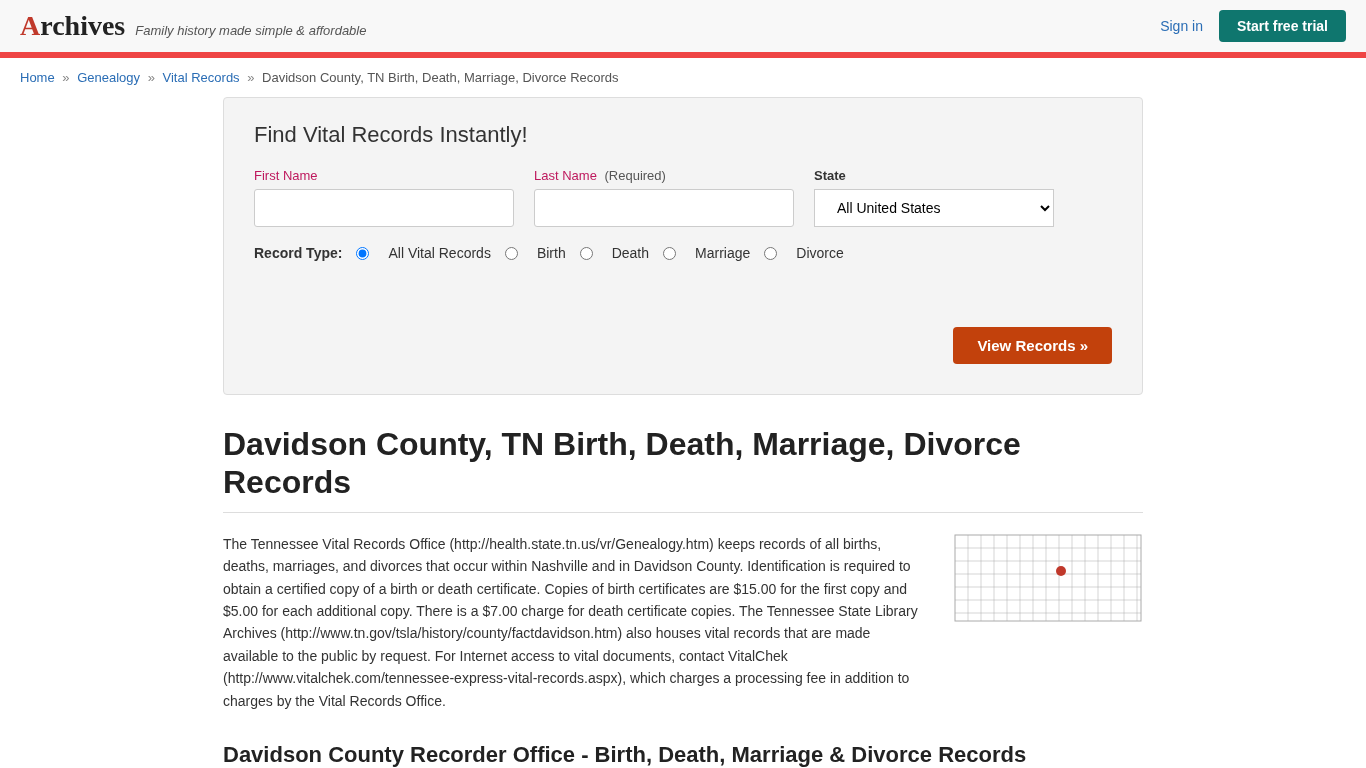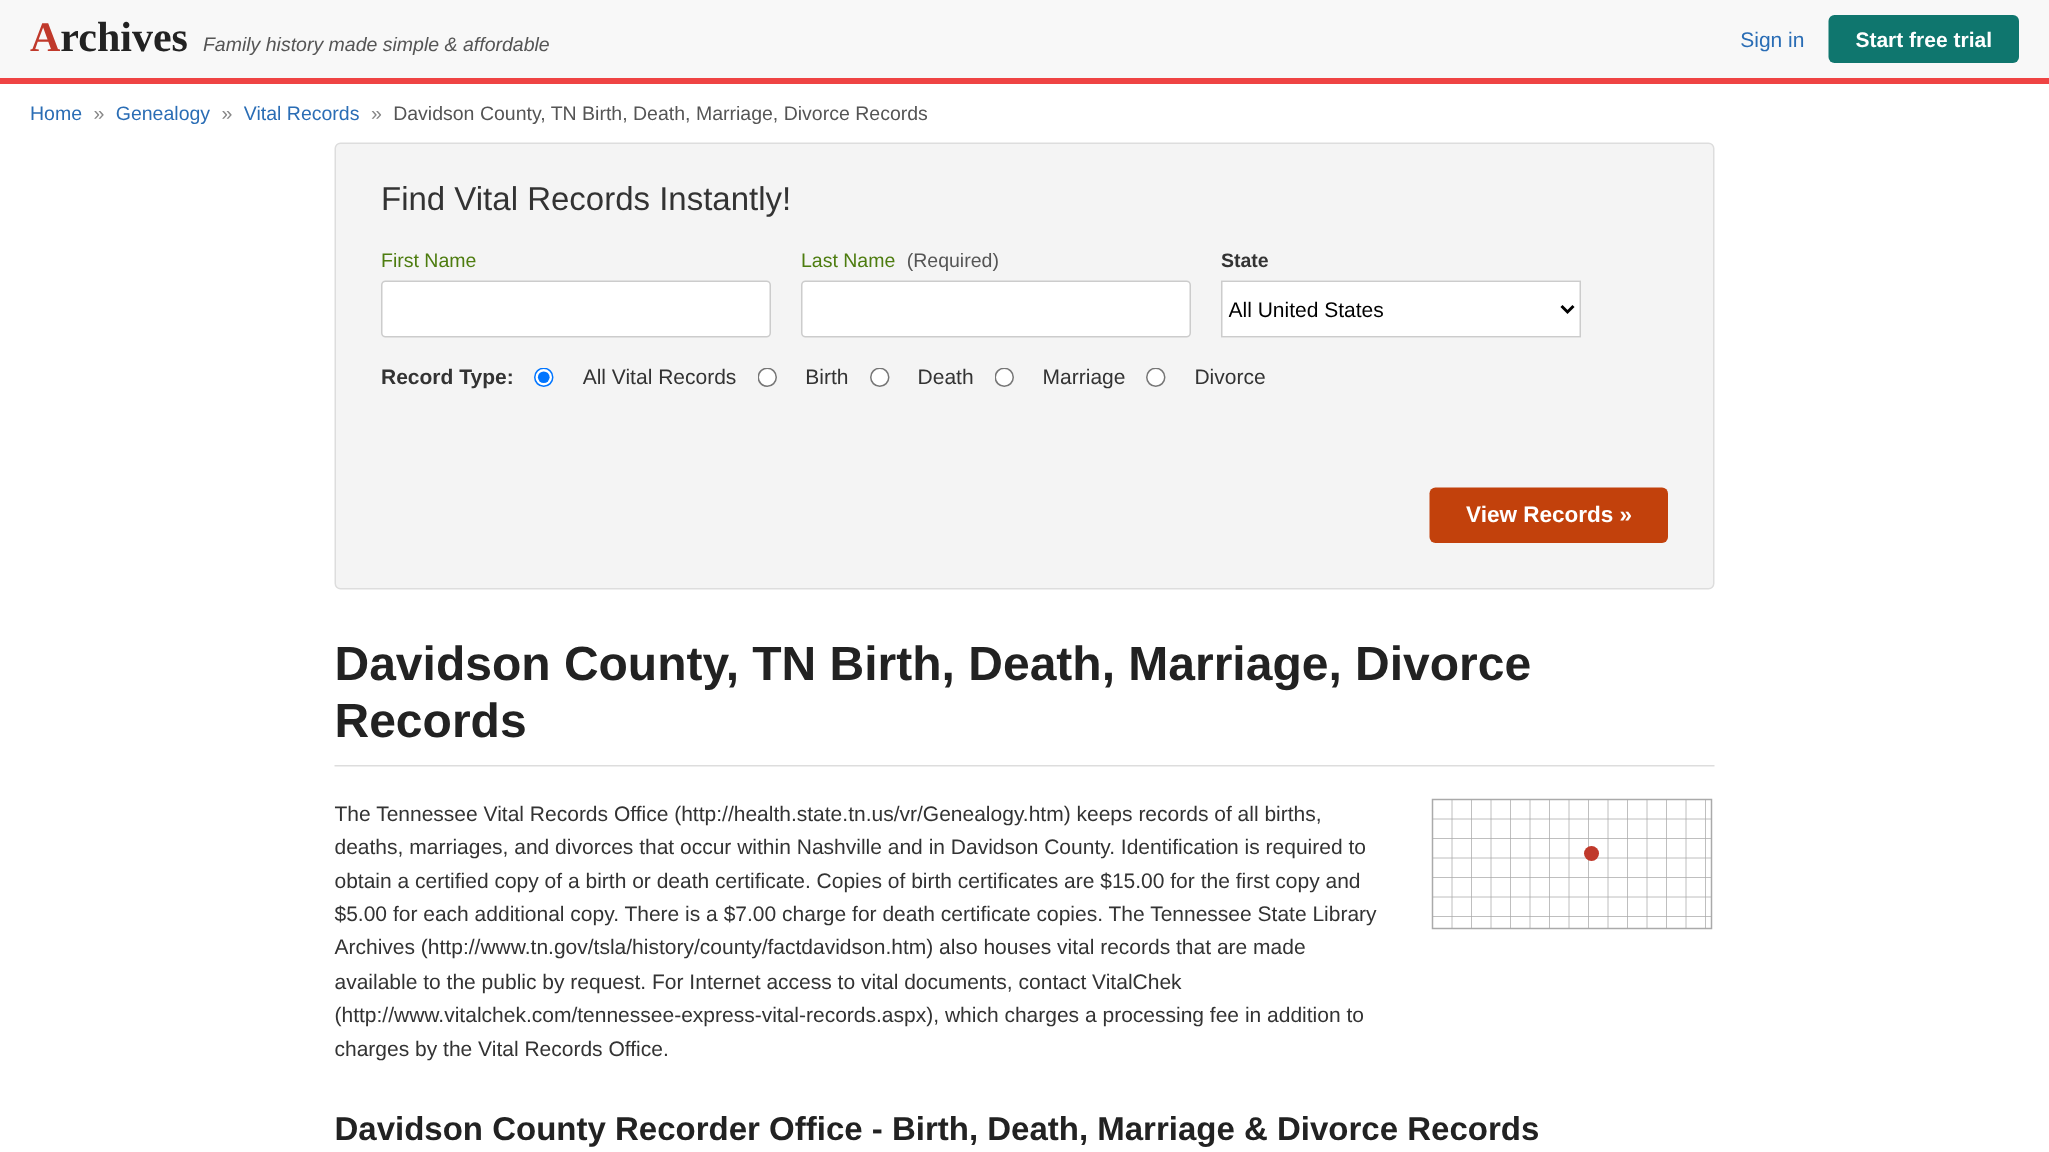--- a/index.html
+++ b/index.html
@@ -1,21 +1,21 @@
 <!DOCTYPE html>
 <html><head>
   <meta charset="utf-8">
   <style>
     * { box-sizing: border-box; margin: 0; padding: 0; }
     body { font-family: Arial, Helvetica, sans-serif; font-size: 14px; color: #333; background: #fff; }
 
     
     #header {
       background: #f8f8f8;
-      border-bottom: 4px solid #ef4444;
+      border-bottom: 6px solid #ef4444;
       padding: 10px 20px;
       display: flex;
       align-items: center;
       justify-content: space-between;
     }
     #header-left {
       display: flex;
       align-items: baseline;
       gap: 10px;
     }
@@ -96,37 +96,37 @@
       flex-direction: column;
       gap: 6px;
     }
     .field-group label {
       font-size: 13px;
       font-weight: bold;
       color: #333;
     }
     .field-group label span {
       font-weight: normal;
-      color: #4d7c0f;
+      color: #be185d;
     }
     .field-group input[type="text"] {
       width: 260px;
       height: 38px;
       border: 1px solid #ccc;
       border-radius: 3px;
       padding: 0 10px;
       font-size: 14px;
       background: #fff;
     }
     .field-group select {
       width: 240px;
       height: 38px;
       border: 1px solid #ccc;
       border-radius: 0;
-      padding: 0 0;
+      padding: 0 18px;
       font-size: 14px;
       background: #fff;
       appearance: auto;
     }
     .record-type-row {
       display: flex;
       align-items: center;
       gap: 14px;
       margin-bottom: 18px;
       font-size: 14px;

